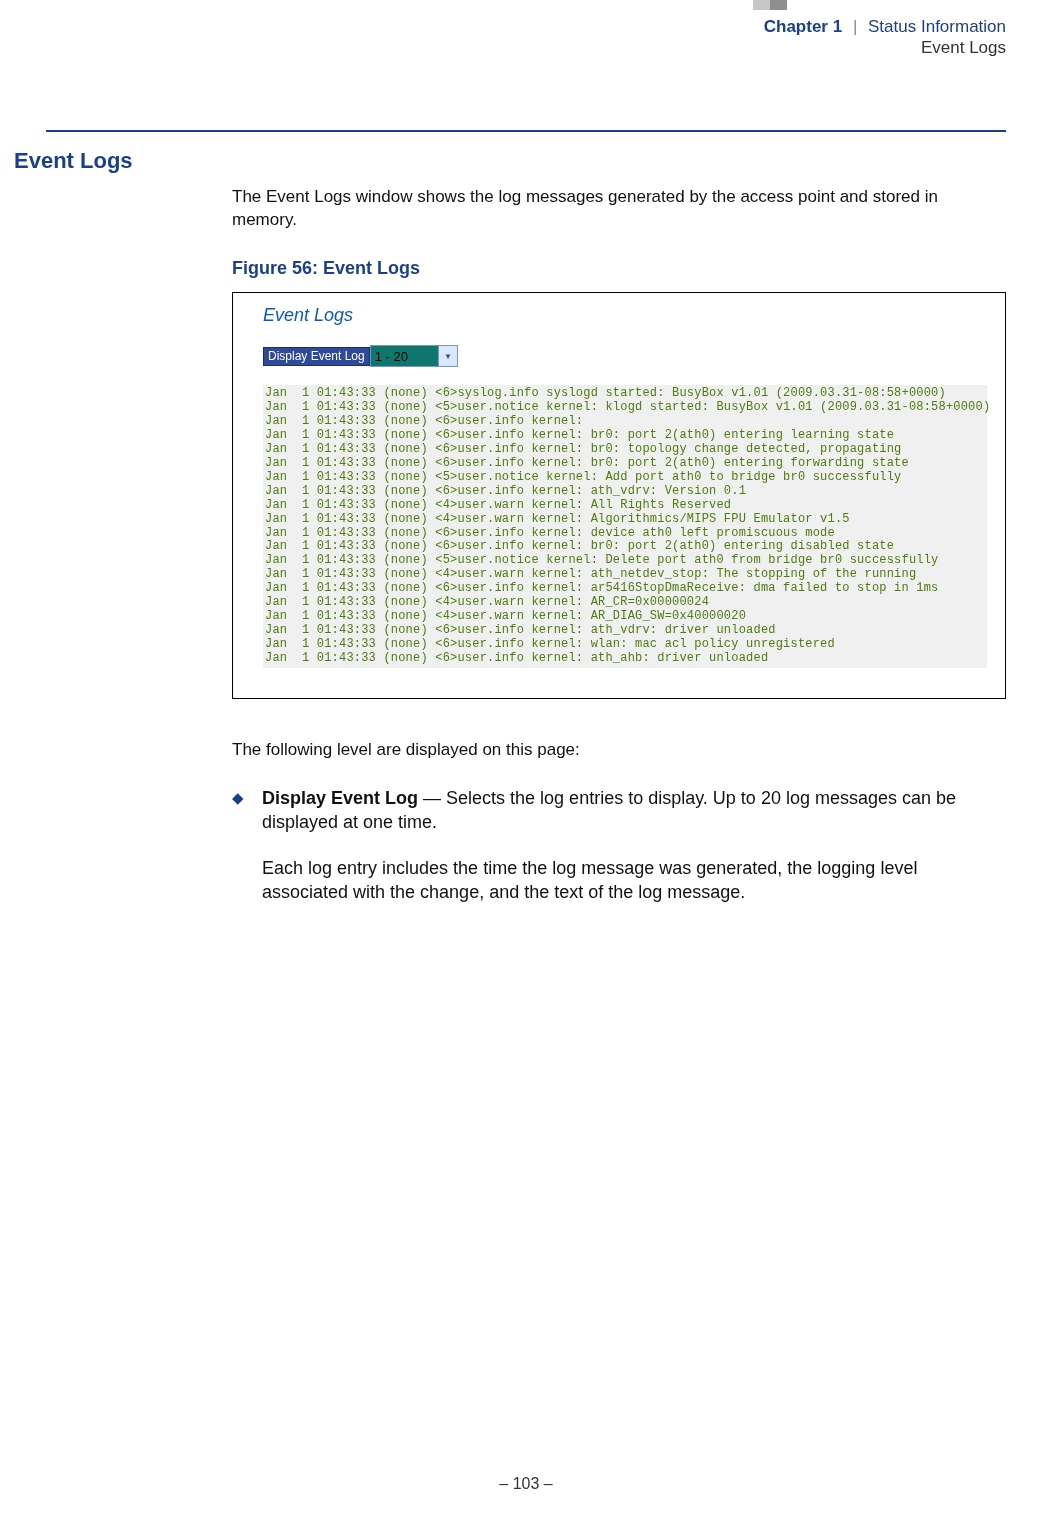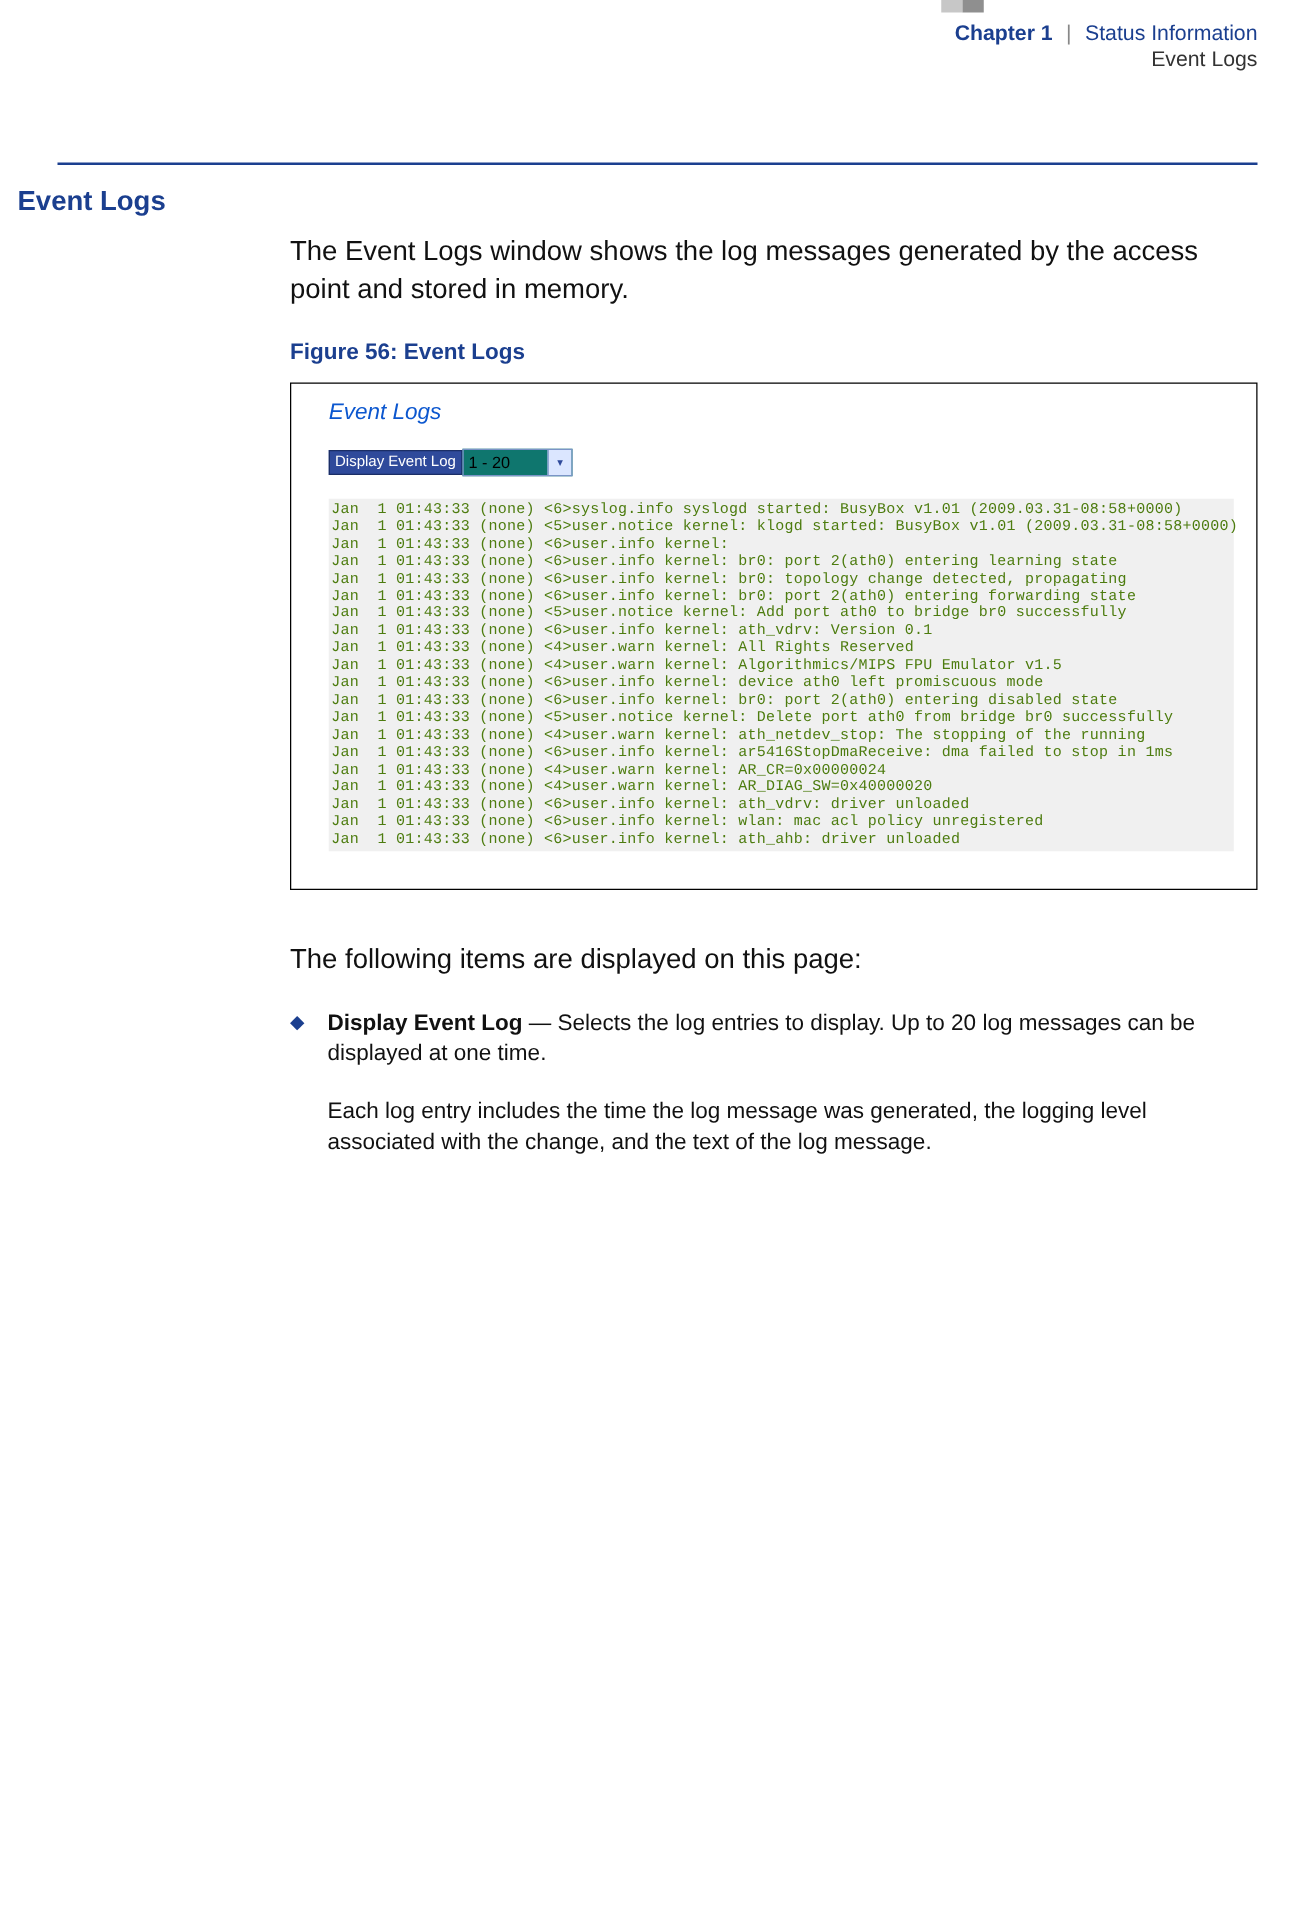--- a/index.html
+++ b/index.html
@@ -70,21 +70,21 @@
     color:var(--accent);
   }
 
   .content{
     position:absolute;
     left:232px;
     right:46px;
     top:186px;
   }
 
-  .para{font-size:22px;color:#111;margin:0 0 24px 0;}
+  .para{font-size:17px;color:#111;margin:0 0 24px 0;}
 
   .fig-caption{
     font-size:18px;
     font-weight:700;
     color:var(--accent);
     margin:20px 0 12px 0;
   }
 
   .figure-box{
     border:1px solid var(--log-border);
@@ -239,25 +239,26 @@
 Jan  1 01:43:33 (none) &lt;5&gt;user.notice kernel: Delete port ath0 from bridge br0 successfully
 Jan  1 01:43:33 (none) &lt;4&gt;user.warn kernel: ath_netdev_stop: The stopping of the running
 Jan  1 01:43:33 (none) &lt;6&gt;user.info kernel: ar5416StopDmaReceive: dma failed to stop in 1ms
 Jan  1 01:43:33 (none) &lt;4&gt;user.warn kernel: AR_CR=0x00000024
 Jan  1 01:43:33 (none) &lt;4&gt;user.warn kernel: AR_DIAG_SW=0x40000020
 Jan  1 01:43:33 (none) &lt;6&gt;user.info kernel: ath_vdrv: driver unloaded
 Jan  1 01:43:33 (none) &lt;6&gt;user.info kernel: wlan: mac acl policy unregistered
 Jan  1 01:43:33 (none) &lt;6&gt;user.info kernel: ath_ahb: driver unloaded</div>
     </div>
 
-    <p class="para">The following items are displayed on this page:</p>
+    <p class="para">The following level are displayed on this page:</p>
 
     <ul class="list">
       <li>
         <span class="term">Display Event Log</span><span> — Selects the log entries to display. Up to 20 log messages can be displayed at one time.</span>
         <span class="sub">Each log entry includes the time the log message was generated, the logging level associated with the change, and the text of the log message.</span>
       </li>
     </ul>
 
   </div>
 
+  <div class="footer">–  103  –</div>
 
 </div>
 
 </body></html>

